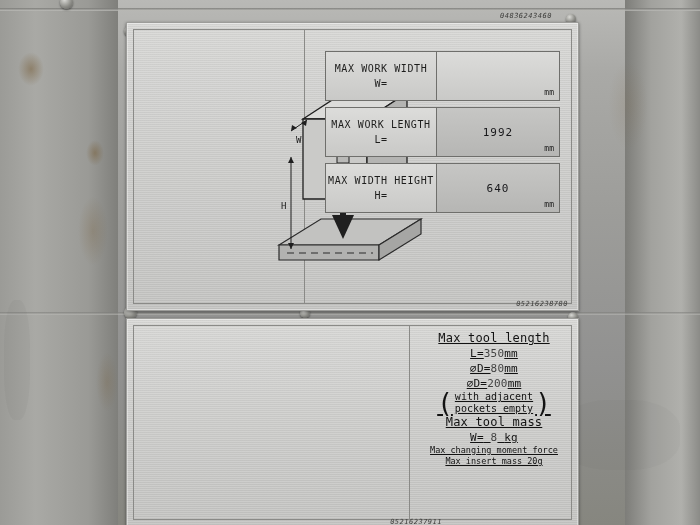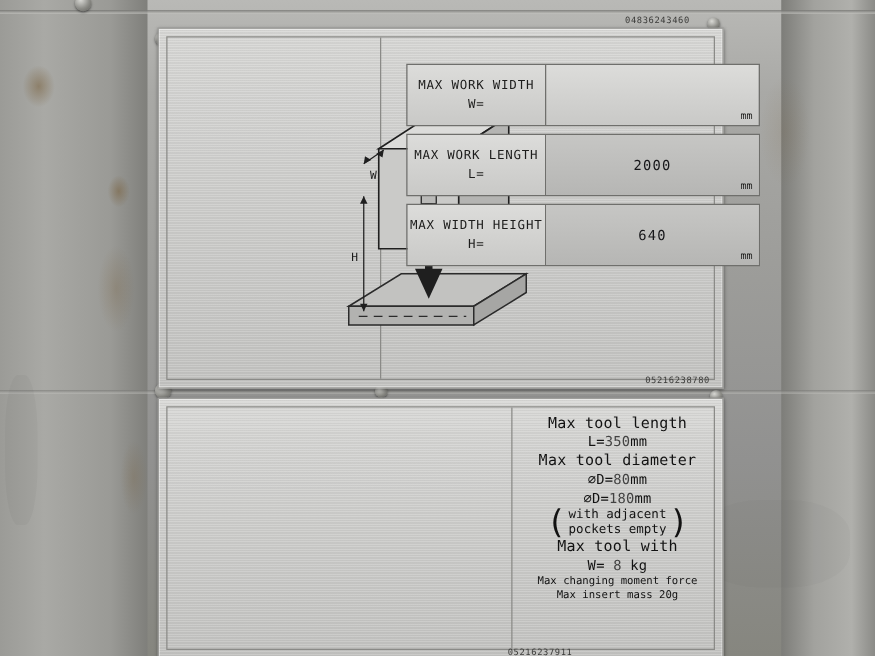--- a/index.html
+++ b/index.html
@@ -54,34 +54,34 @@
     box-shadow:0 1px 3px rgba(0,0,0,.45), inset 0 0 0 1px rgba(255,255,255,.35);
   }
   .plate .inner-frame{
     position:absolute;inset:6px;
     border:1px solid #8a8a87;
   }
   .code{
     position:absolute;
     font-size:7px;letter-spacing:.5px;color:#3a3a38;
     font-family:"DejaVu Sans Mono", monospace;
+    font-style:italic;
   }
 
   
   #plate-top{left:126px;top:22px;width:451px;height:287px;}
   #plate-top .divider{
     position:absolute;left:177px;top:7px;bottom:7px;width:1px;background:#8a8a87;
   }
 
   
   .spec-row{
     position:absolute;left:198px;width:233px;height:48px;
     border:1px solid #6f6f6c;
     background:linear-gradient(180deg,#dcdcda,#c9c9c7);
-    padding-left:48px;
   }
   .spec-row .lbl{
     position:absolute;left:0;top:0;width:110px;height:100%;
     display:flex;flex-direction:column;justify-content:center;align-items:center;
     font-size:10px;color:#1d1d1c;letter-spacing:.6px;
   }
   .spec-row .lbl .t1{margin-bottom:4px;}
   .spec-row .vsplit{position:absolute;left:110px;top:0;bottom:0;width:1px;background:#6f6f6c;}
   .spec-row .val{
     position:absolute;left:111px;top:0;right:0;height:100%;
@@ -97,20 +97,21 @@
   #iso{position:absolute;left:134px;top:34px;width:175px;height:245px;}
   
   #plate-bottom{left:126px;top:318px;width:451px;height:207px;}
   #plate-bottom .divider{
     position:absolute;left:282px;top:7px;bottom:7px;width:1px;background:#8a8a87;
   }
   #tooltext{
     position:absolute;left:288px;top:12px;width:158px;
     text-align:center;color:#121212;
     font-family:"DejaVu Sans Mono", monospace;
+    text-decoration:underline;
   }
   #tooltext .l{font-size:11px;line-height:15px;letter-spacing:.2px;}
   #tooltext .l.big{font-size:12px;}
   #tooltext .sm{font-size:8.5px;line-height:11px;}
   #tooltext .paren{
     display:flex;align-items:center;justify-content:center;gap:2px;
     font-size:10px;line-height:12px;
   }
   #tooltext .paren .pchar{font-size:26px;line-height:22px;font-weight:300;}
   .smeared{
@@ -194,21 +195,21 @@
       <div class="vsplit"></div>
       <div class="unit">mm</div>
     </div>
 
     <div class="spec-row" style="top:84px;">
       <div class="lbl">
         <span class="t1">MAX WORK LENGTH</span>
         <span>L=</span>
       </div>
       <div class="vsplit"></div>
-      <div class="val">2000</div>
+      <div class="val">1992</div>
       <div class="unit">mm</div>
     </div>
 
     <div class="spec-row" style="top:140px;">
       <div class="lbl">
         <span class="t1">MAX WIDTH HEIGHT</span>
         <span>H=</span>
       </div>
       <div class="vsplit"></div>
       <div class="val">640</div>
@@ -223,38 +224,37 @@
 
   <div class="plate" id="plate-bottom">
     <div class="inner-frame"></div>
     <div class="divider"></div>
 
     <div id="tooltext">
       <div class="l big">Max tool length</div>
       <div class="l">
         <span>L=</span><span class="smeared">350</span><span>mm</span>
       </div>
-      <div class="l big">Max tool diameter</div>
       <div class="l">
         <span>⌀D=</span><span class="smeared">80</span><span>mm</span>
       </div>
       <div class="l">
-        <span>⌀D=</span><span class="smeared">180</span><span>mm</span>
+        <span>⌀D=</span><span class="smeared">200</span><span>mm</span>
       </div>
       <div class="paren">
         <span class="pchar">(</span>
         <span>
           <div>with adjacent</div>
           <div>pockets empty</div>
         </span>
         <span class="pchar">)</span>
       </div>
-      <div class="l big">Max tool with</div>
+      <div class="l big">Max tool mass</div>
       <div class="l">
         <span>W=</span>&nbsp;<span class="smeared">8</span>&nbsp;<span>kg</span>
       </div>
       <div class="sm">Max changing moment force</div>
       <div class="sm">Max insert mass 20g</div>
     </div>
 
-    <div class="code" style="right:120px;bottom:0px;">05216237911</div>
+    <div class="code" style="right:136px;bottom:0px;">05216237911</div>
   </div>
 </div>
 
 </body></html>

